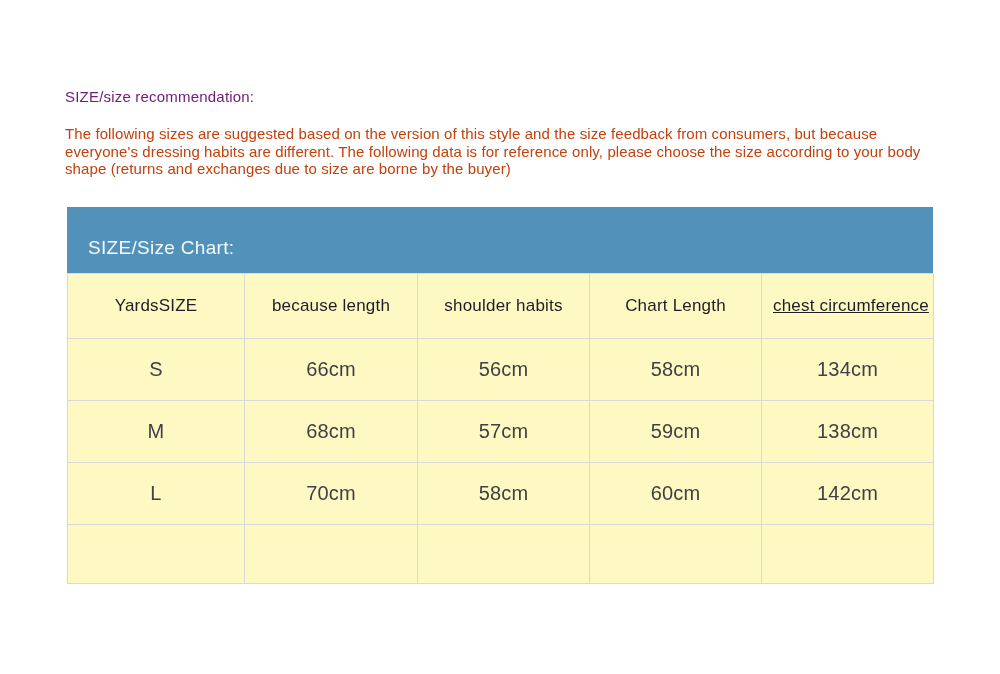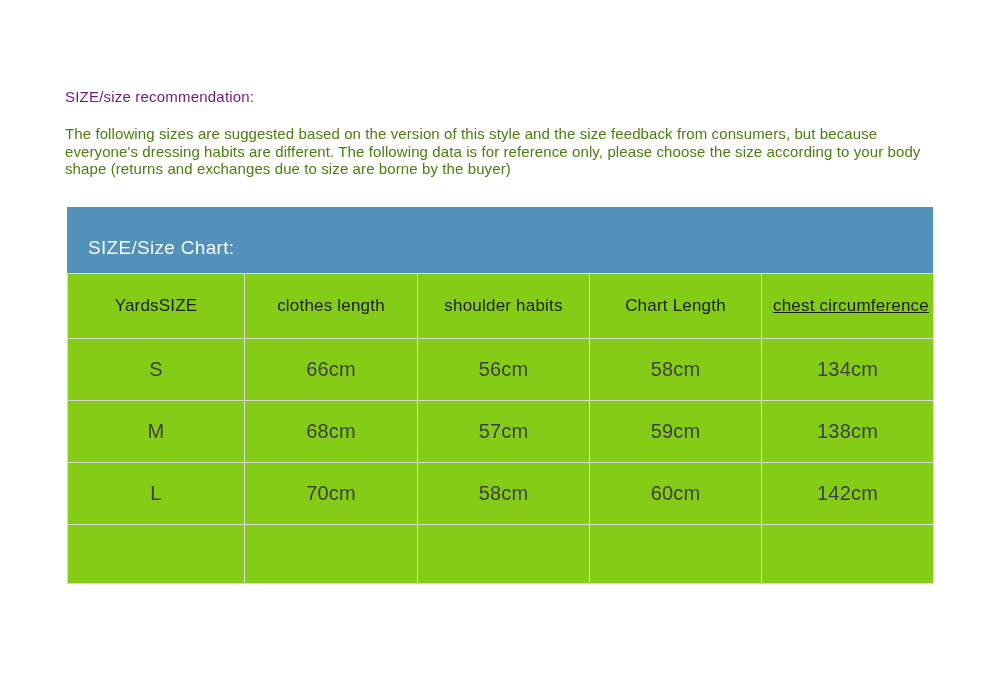--- a/index.html
+++ b/index.html
@@ -25,21 +25,21 @@
     margin-top: 12px;
   }
 
   .description {
     position: absolute;
     left: 65px;
     top: 125px;
     width: 868px;
     font-size: 15px;
     line-height: 17.5px;
-    color: #4d7c0f;
+    color: #c2410c;
     letter-spacing: 0.1px;
   }
 
   .chart-title-bar {
     position: absolute;
     left: 67px;
     top: 207px;
     width: 866px;
     height: 81px;
     background: #5292ba;
@@ -53,21 +53,21 @@
     letter-spacing: 0.3px;
   }
 
   table.size-table {
     position: absolute;
     left: 67px;
     top: 273px;
     width: 866px;
     border-collapse: collapse;
     table-layout: fixed;
-    background: #84cc16;
+    background: #fef9c3;
   }
   .size-table th,
   .size-table td {
     border: 1px solid #d9d9d9;
     text-align: center;
     vertical-align: middle;
     overflow: hidden;
   }
   .size-table thead tr { height: 65px; }
   .size-table tbody tr { height: 62px; }
@@ -108,21 +108,21 @@
     <colgroup>
       <col style="width:177px">
       <col style="width:173px">
       <col style="width:172px">
       <col style="width:172px">
       <col style="width:172px">
     </colgroup>
     <thead>
       <tr>
         <th>YardsSIZE</th>
-        <th>clothes length</th>
+        <th>because length</th>
         <th>shoulder habits</th>
         <th>Chart Length</th>
         <th class="wrap-left">chest circumference</th>
       </tr>
     </thead>
     <tbody>
       <tr>
         <td>S</td>
         <td>66cm</td>
         <td>56cm</td>

